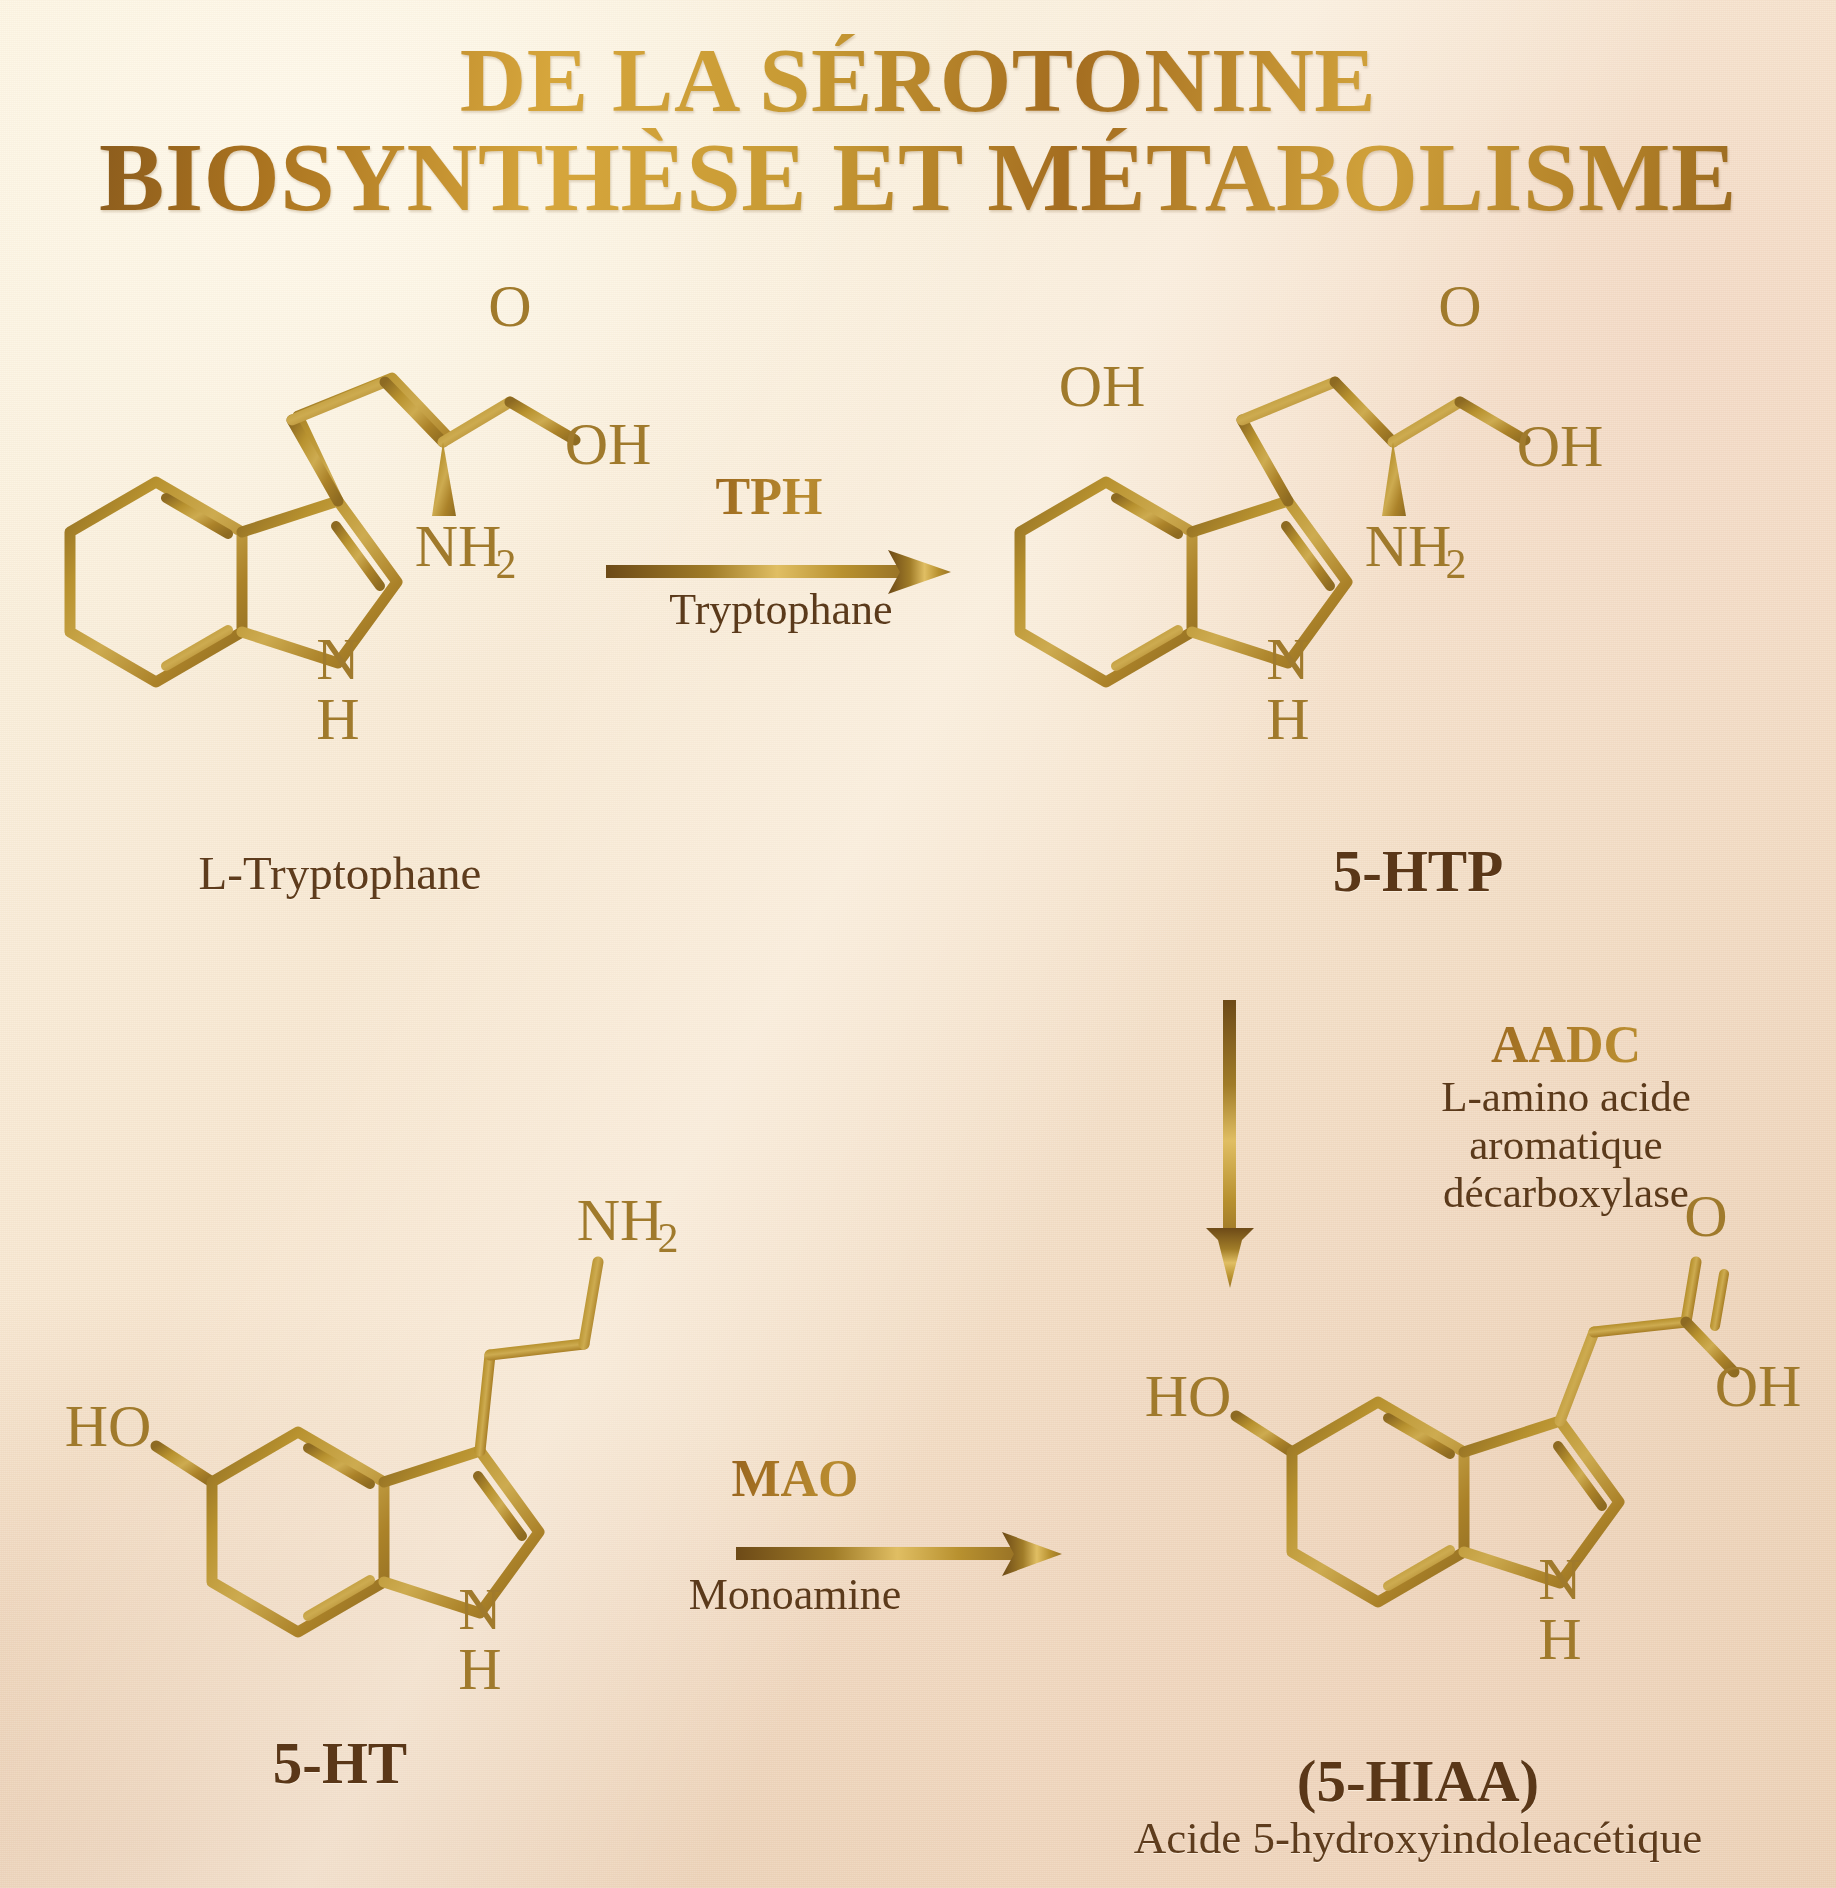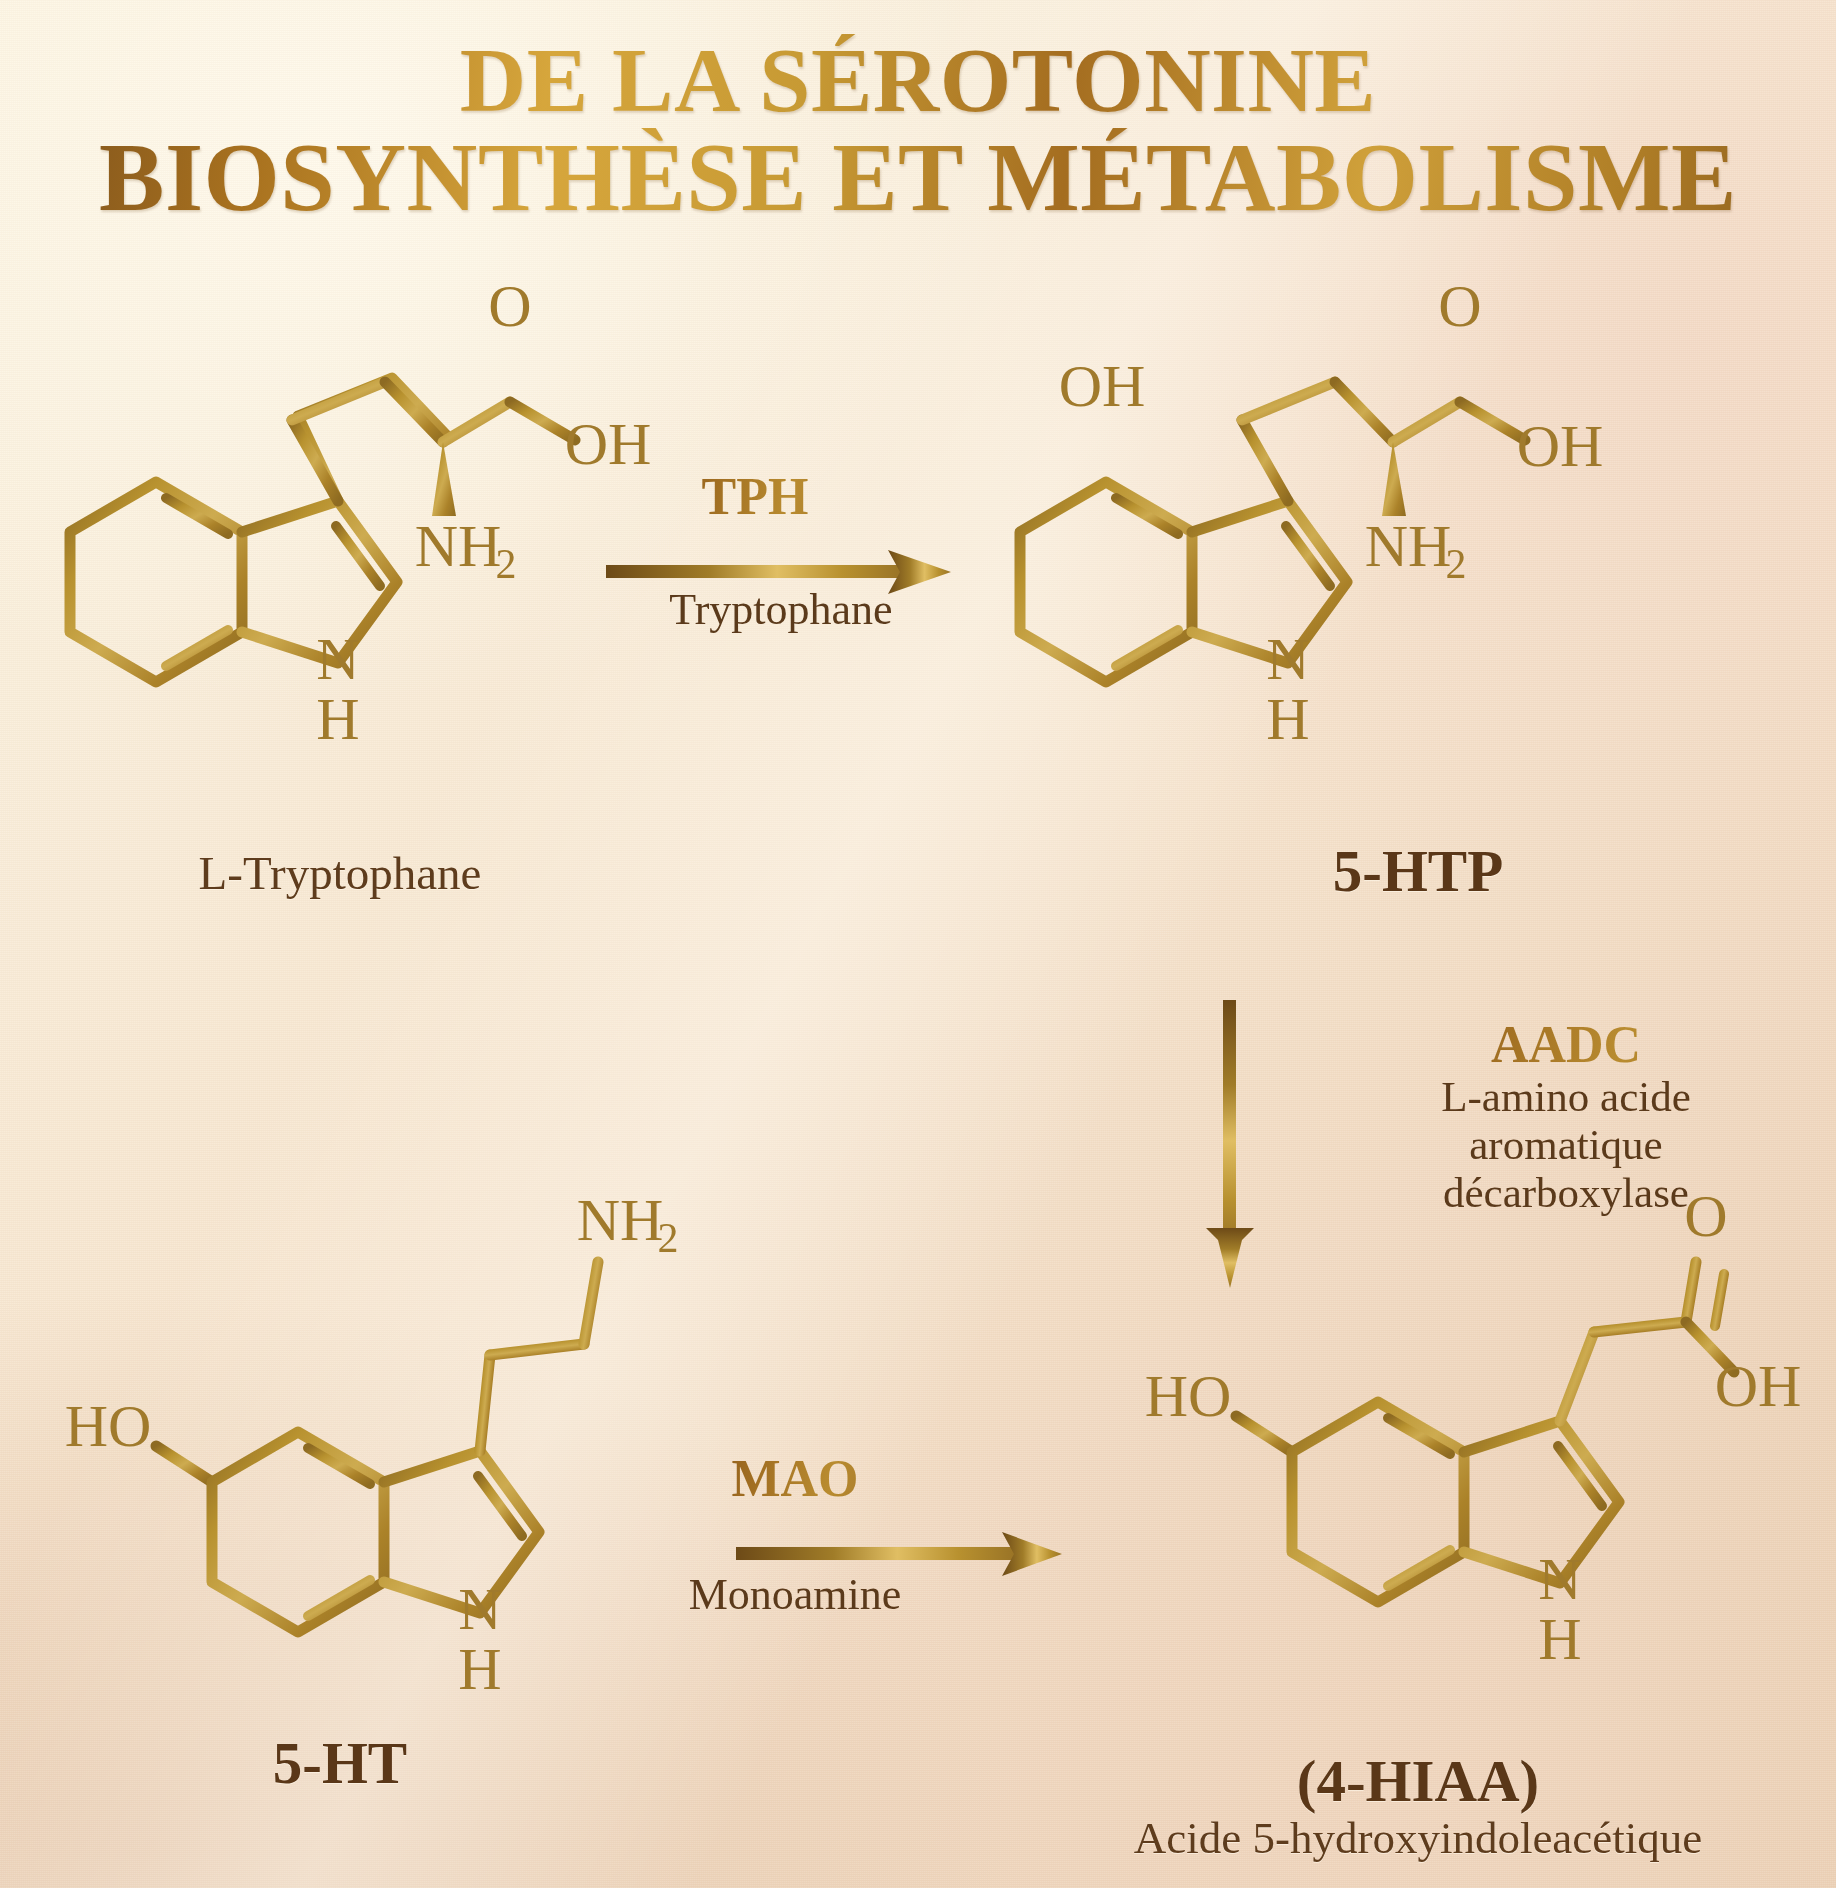--- a/index.html
+++ b/index.html
@@ -145,21 +145,21 @@
 
       <path class="wedge" d="M403 122 L392 196 L416 196 Z"></path>
       <text class="atom" x="418" y="232">NH</text>
       <text class="atom sub" x="466" y="248">2</text>
     </svg>
   </div>
   <div class="cap" style="left:40px;top:848px;width:600px;text-align:center;">
     <span class="single">L-Tryptophane</span>
   </div>
 
-  <div class="arrowlbl" style="left:580px;top:470px;width:350px;">
+  <div class="arrowlbl" style="left:594px;top:470px;width:350px;">
     <span class="enz">TPH</span>
   </div>
   <div class="node" style="left:606px;top:548px;">
     <svg width="350" height="50" viewBox="0 0 350 50">
       <rect x="0" y="17" width="295" height="13" fill="url(#arrowGrad)"></rect>
       <path d="M282 2 L345 24 L282 46 L294 24 Z" fill="url(#arrowGrad)"></path>
     </svg>
   </div>
   <div class="arrowlbl" style="left:586px;top:585px;width:390px;">
     <span class="sub">Tryptophane</span>
@@ -235,21 +235,21 @@
 
       <path class="bond" d="M546 52 L556 -8"></path>
       <path class="bond2" d="M575 56 L584 4"></path>
       <text class="atom" x="566" y="-48">O</text>
 
       <path class="bond" d="M546 52 L594 102"></path>
       <text class="atom" x="618" y="122">OH</text>
     </svg>
   </div>
   <div class="cap" style="left:1000px;top:1750px;width:836px;">
-    <span class="abbr">(4-HIAA)</span>
+    <span class="abbr">(5-HIAA)</span>
     <span class="full">Acide 5-hydroxyindoleacétique</span>
   </div>
 
   <div class="node" style="left:60px;top:1300px;">
     <svg width="620" height="400" viewBox="0 0 620 400">
 
       <text class="atom" x="48" y="132">HO</text>
       <path class="bond" d="M96 146 L152 182"></path>
 
       <path class="bond" d="M152 182 L152 282 L238 332 L324 282 L324 182 L238 132 Z"></path>

